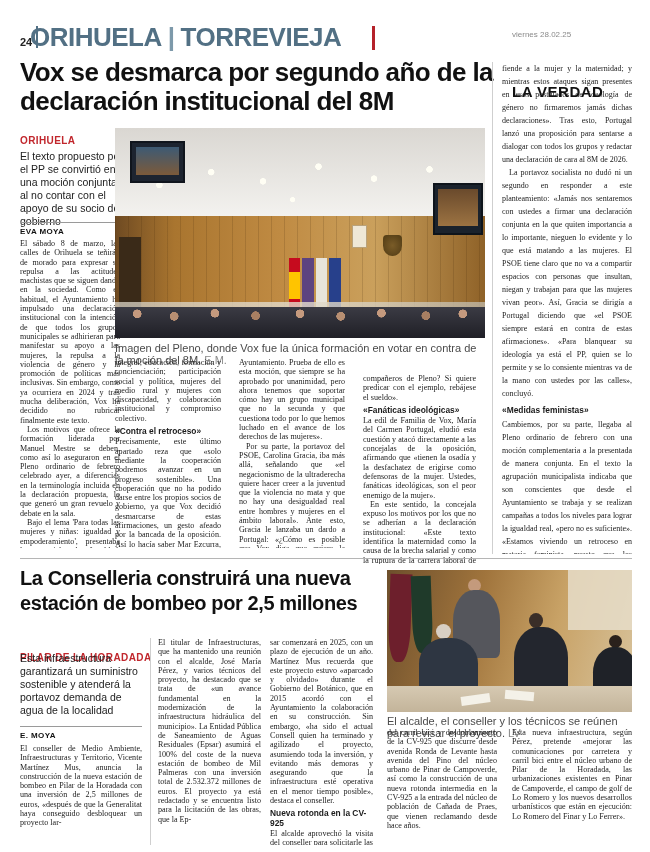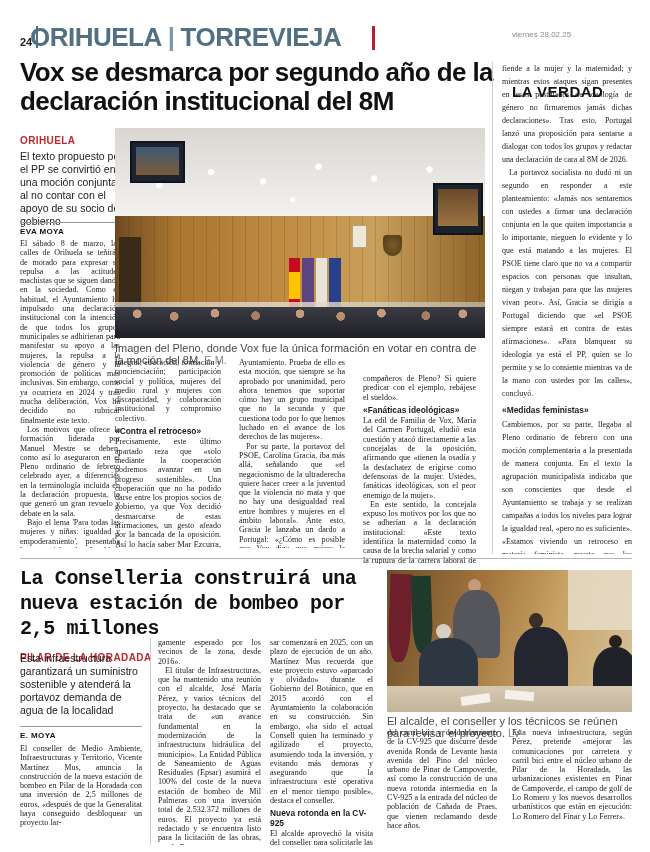--- a/index.html
+++ b/index.html
@@ -167,35 +167,34 @@
   <div class="abs vrule" style="left:492px;top:62px;height:492px;"></div>
   <div class="abs col rcol" style="left:502px;top:62px;width:130px;height:492px;">
     <p class="bp">fiende a la mujer y la maternidad; y mientras estos ataques sigan presentes en esos postulados de ideología de género no firmaremos jamás dichas declaraciones». Tras esto, Portugal lanzó una proposición para sentarse a dialogar con todos los grupos y redactar una declaración de cara al 8M de 2026.</p>
     <p class="bp">La portavoz socialista no dudó ni un segundo en responder a este planteamiento: «Jamás nos sentaremos con ustedes a firmar una declaración conjunta en la que quiten importancia a lo importante, nieguen lo evidente y lo que está matando a las mujeres. El PSOE tiene claro que no va a compartir espacios con personas que insultan, niegan y trabajan para que las mujeres vivan peor». Así, Gracia se dirigía a Portugal diciendo que «el PSOE siempre estará en contra de estas afirmaciones». «Para blanquear su ideología ya está el PP, quien se lo permite y se lo consiente mientras va de la mano con ustedes por las calles», concluyó.</p>
     <p class="sub">«Medidas feministas»</p>
     <p class="bp">Cambiemos, por su parte, llegaba al Pleno ordinario de febrero con una moción complementaria a la presentada de manera conjunta. En el texto la agrupación municipalista indicaba que son conscientes que desde el Ayuntamiento se trabaja y se realizan campañas a todos los niveles para lograr la igualdad real, «pero no es suficiente». «Estamos viviendo un retroceso en materia feminista, puesto que los discursos negacionistas de la violencia de género no hacen más que aumentar; sobre todo en gente joven», argumentaron. Así, Cambiemos instó a las administraciones públicas a «realizar los planes y las inversiones necesarias para que el feminismo llegue a todos los estratos sociales y garantice una igualdad real en la sociedad». «La administración local debe estar completamente preparada para este reto», explicaron.</p>
   </div>
 
   <div class="abs sep-rule" style="left:20px;top:558px;width:612px;"></div>
 
-  <div class="abs h2" style="left:20px;top:566px;width:365px;font-family:Liberation Mono, monospace;">La Conselleria construirá una nueva estación de bombeo por 2,5 millones</div>
+  <div class="abs h2" style="left:20px;top:566px;width:365px;">La Conselleria construirá una nueva estación de bombeo por 2,5 millones</div>
 
   <div class="abs kicker" style="left:20px;top:652px;">PILAR DE LA HORADADA</div>
   <div class="abs standfirst" style="left:20px;top:652px;width:122px;">Esta infraestructura garantizará un suministro sostenible y atenderá la portavoz demanda de agua de la localidad</div>
   <div class="abs rule" style="left:20px;top:726px;width:122px;"></div>
   <div class="abs byline" style="left:20px;top:731px;">E. MOYA</div>
 
   <div class="abs col" style="left:20px;top:744px;width:122px;height:101px;">
     <p class="bp">El conseller de Medio Ambiente, Infraestructuras y Territorio, Vicente Martínez Mus, anuncia la construcción de la nueva estación de bombeo en Pilar de la Horadada con una inversión de 2,5 millones de euros, «después de que la Generalitat haya conseguido desbloquear un proyecto lar-</p>
   </div>
 
   <div class="abs vrule" style="left:150px;top:638px;height:207px;"></div>
 
   <div class="abs col" style="left:158px;top:638px;width:103px;height:207px;">
-    <p class="bp">gamente esperado por los vecinos de la zona, desde 2016».</p>
     <p class="bp">El titular de Infraestructuras, que ha mantenido una reunión con el alcalde, José María Pérez, y varios técnicos del proyecto, ha destacado que se trata de «un avance fundamental en la modernización de la infraestructura hidráulica del municipio». La Entidad Pública de Saneamiento de Aguas Residuales (Epsar) asumirá el 100% del coste de la nueva estación de bombeo de Mil Palmeras con una inversión total de 2.532.372 millones de euros. El proyecto ya está redactado y se encuentra listo para la licitación de las obras, que la Ep-</p>
   </div>
   <div class="abs col" style="left:270px;top:638px;width:103px;height:207px;">
     <p class="bp">sar comenzará en 2025, con un plazo de ejecución de un año. Martínez Mus recuerda que este proyecto estuvo «aparcado y olvidado» durante el Gobierno del Botánico, que en 2015 acordó con el Ayuntamiento la colaboración en su construcción. Sin embargo, «ha sido el actual Consell quien ha terminado y agilizado el proyecto, asumiendo toda la inversión, y evitando más demoras y asegurando que la infraestructura esté operativa en el menor tiempo posible», destaca el conseller.</p>
     <p class="sub">Nueva rotonda en la CV-925</p>
     <p class="bp">El alcalde aprovechó la visita del conseller para solicitarle las obras</p>
   </div>
 
   <div class="abs photo2" style="left:387px;top:570px;width:245px;height:142px;">
     <div class="p2-window"></div>

